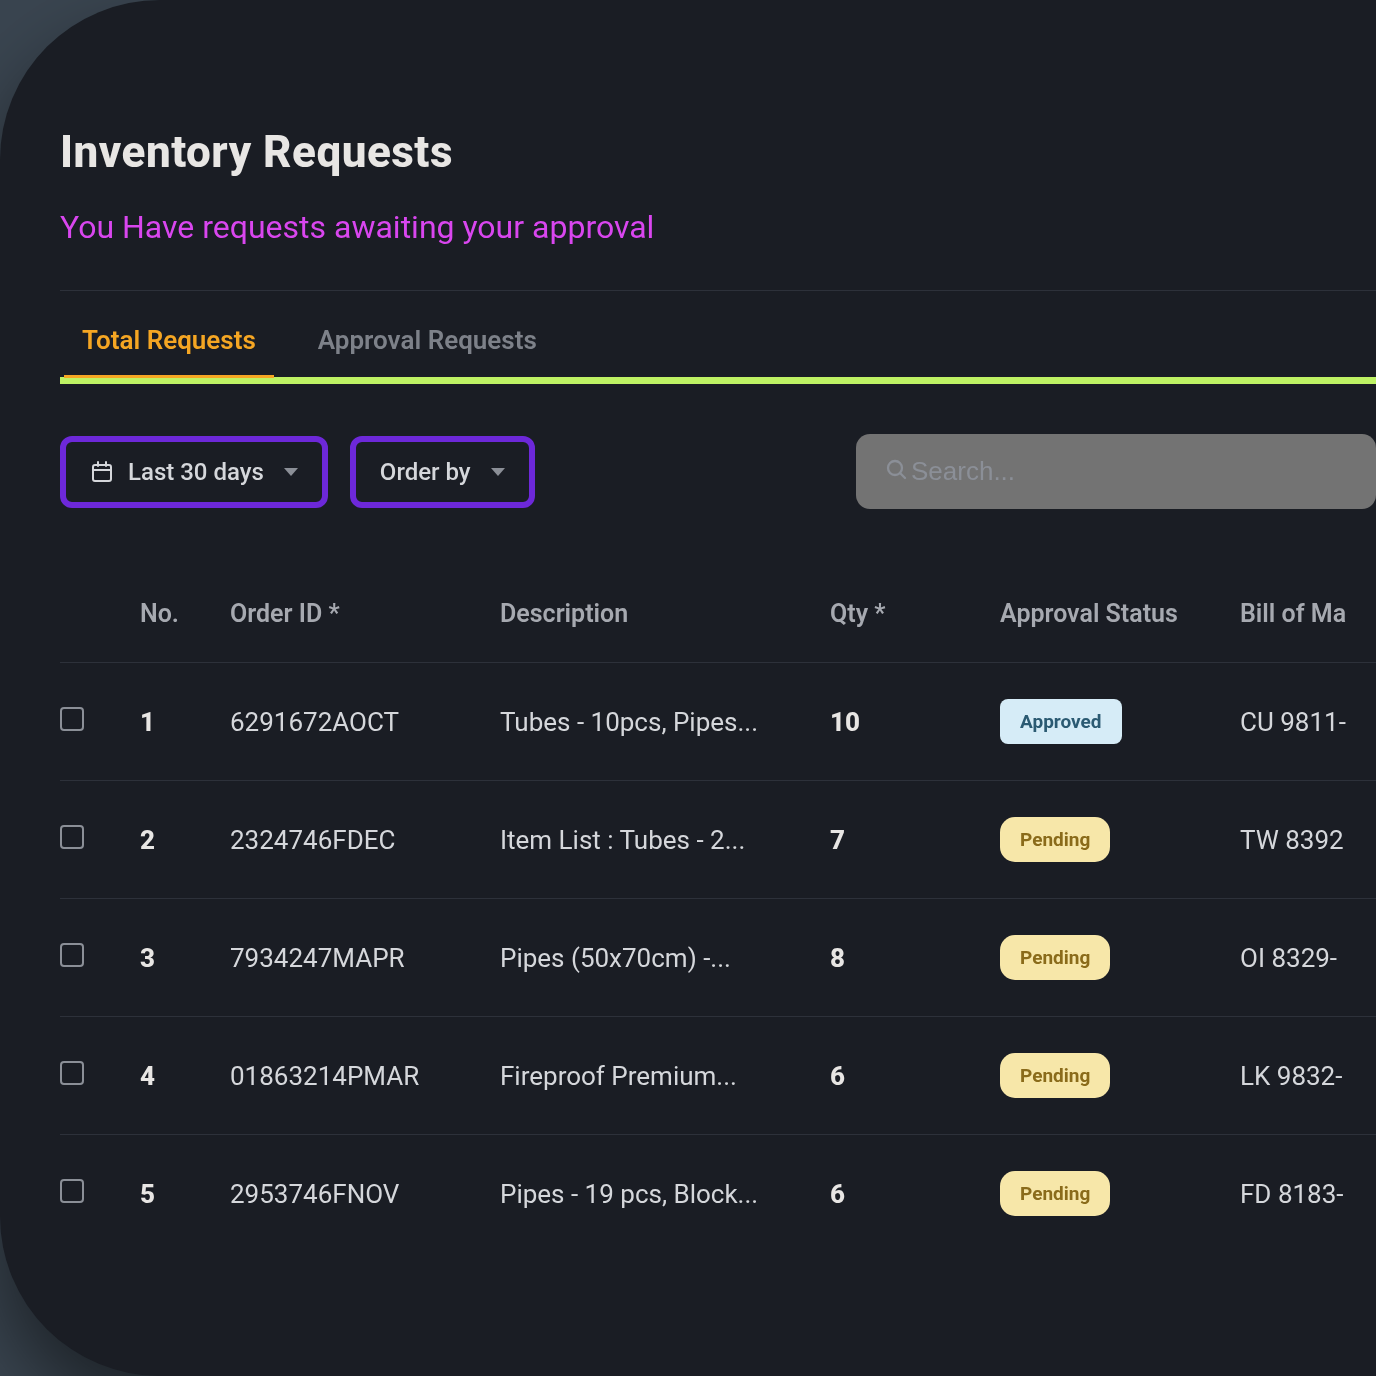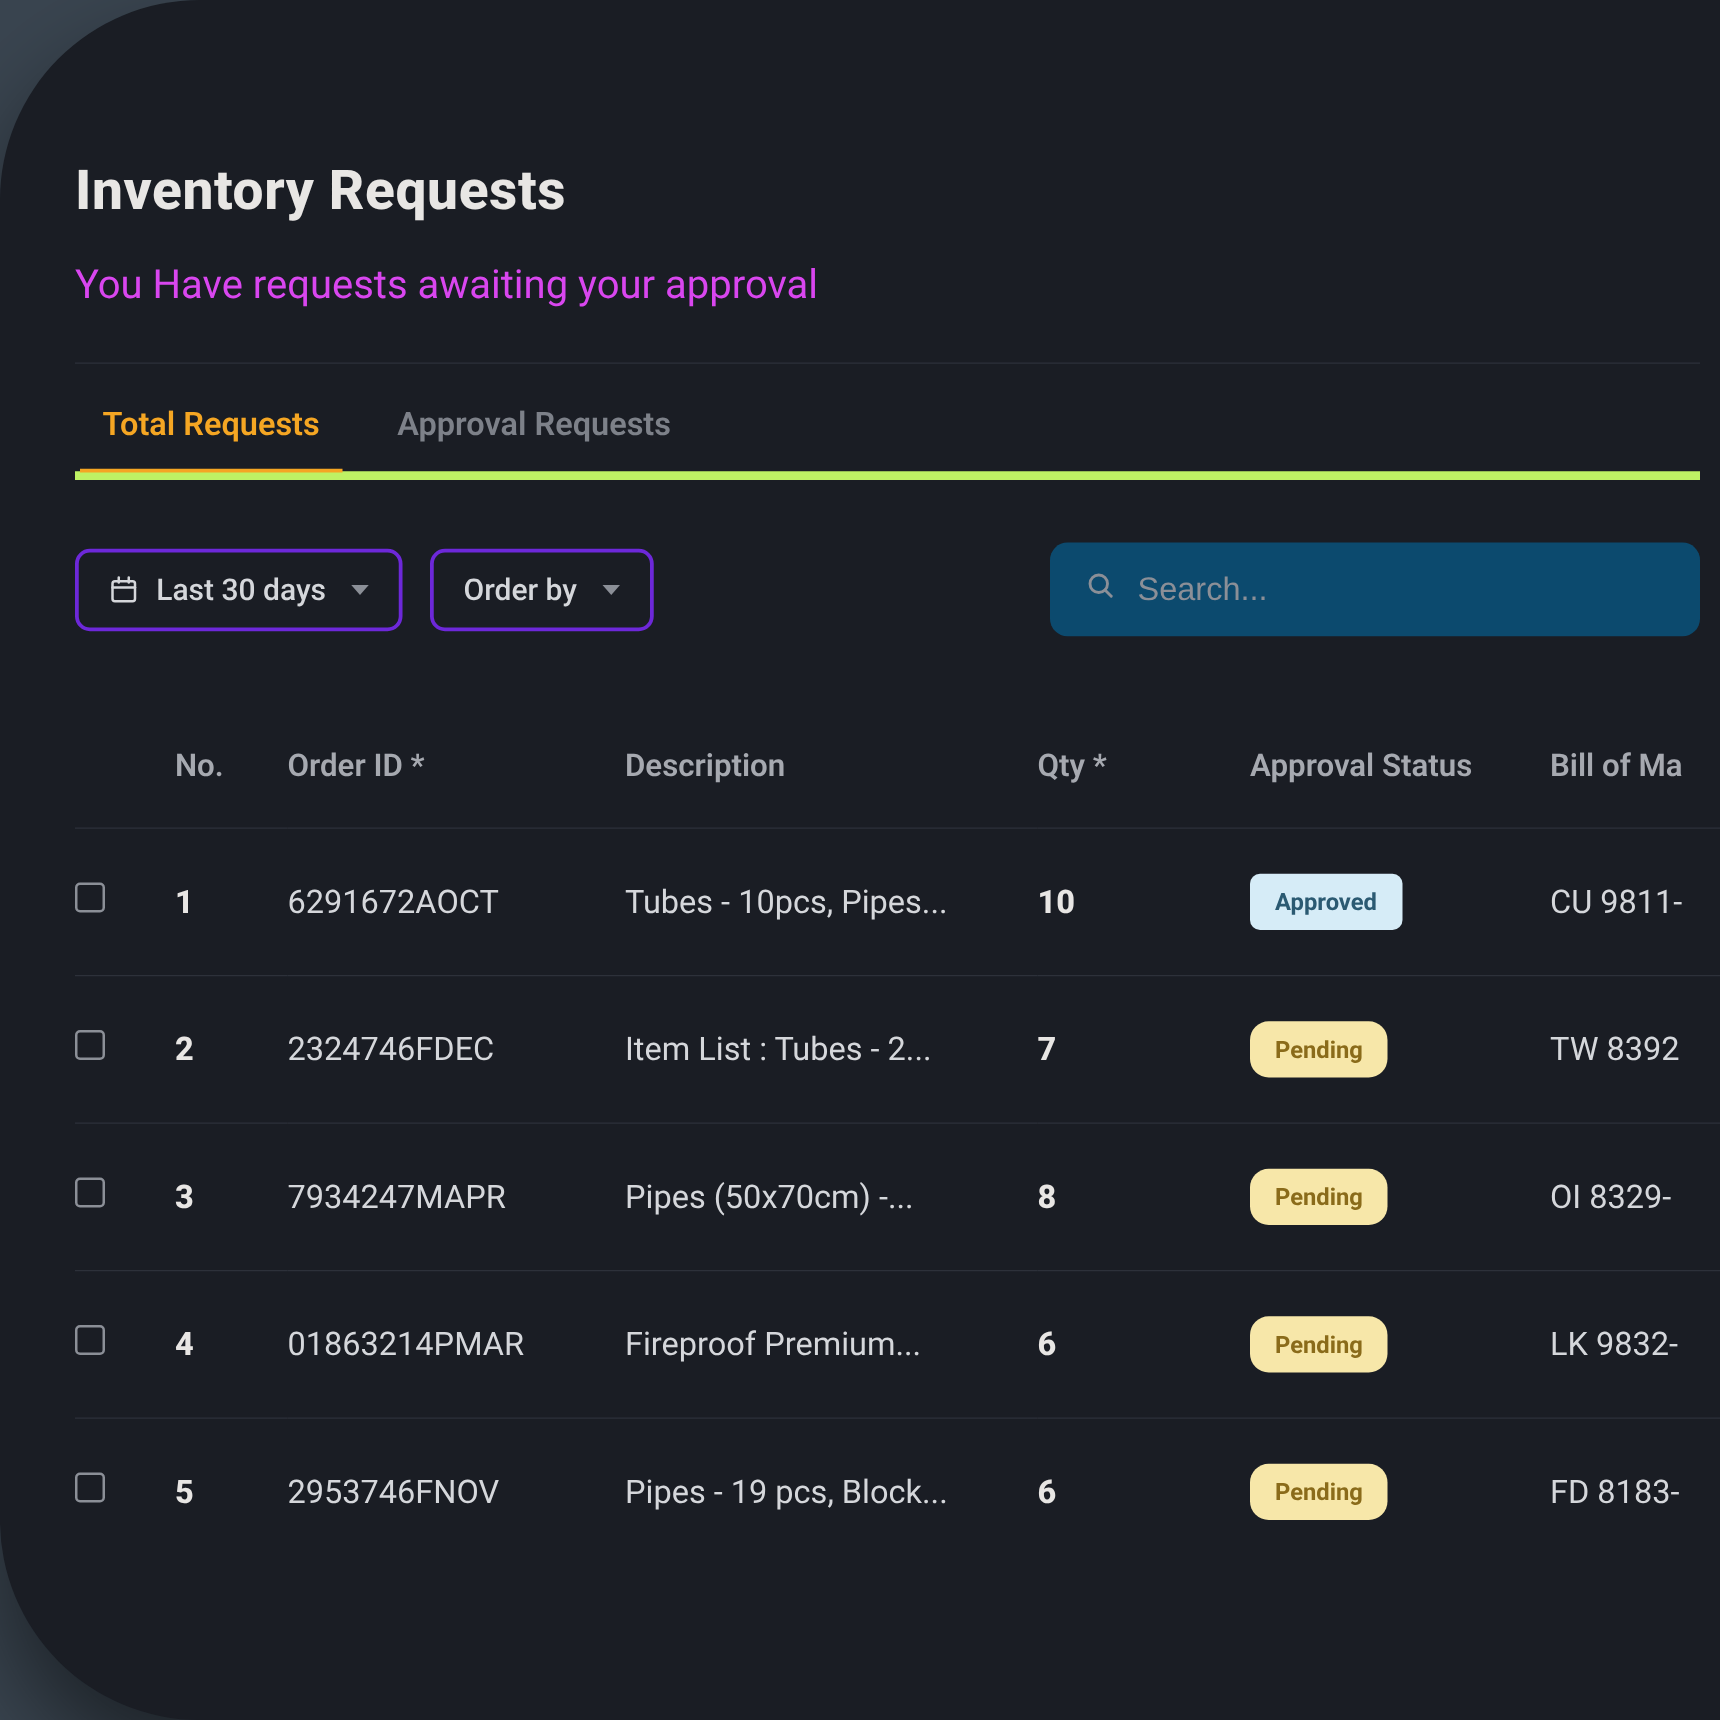--- a/index.html
+++ b/index.html
@@ -12,21 +12,21 @@
   }
   .panel {
     position: absolute;
     top: 0;
     left: 0;
     width: 1376px;
     height: 1376px;
     background: #1a1d24;
     border-top-left-radius: 160px;
     border-bottom-left-radius: 160px;
-    padding: 126px 16px 0 60px;
+    padding: 126px 0 0 60px;
     box-shadow: 0 40px 80px rgba(0,0,0,0.5);
   }
   .page-title {
     color: #e8e6e4;
     font-size: 44px;
     font-weight: 800;
     letter-spacing: 0.5px;
     margin-bottom: 30px;
   }
   .page-subtitle {
@@ -67,43 +67,43 @@
   .controls {
     display: flex;
     align-items: center;
     gap: 22px;
     padding: 50px 0 40px 0;
   }
   .pill {
     display: inline-flex;
     align-items: center;
     gap: 14px;
-    border: 3px solid #6d28d9;
+    border: 6px solid #6d28d9;
     border-radius: 12px;
     padding: 16px 24px;
     color: #d5d7db;
     font-size: 24px;
     font-weight: 500;
     cursor: pointer;
   }
   .caret {
     width: 0;
     height: 0;
     border-left: 7px solid transparent;
     border-right: 7px solid transparent;
     border-top: 8px solid #8b8f97;
     margin-left: 6px;
   }
   .cal-icon svg { display: block; }
   .spacer { flex: 1; }
   .search {
     display: flex;
     align-items: center;
-    gap: 18px;
-    background: #0c4a6e;
+    gap: 3px;
+    background: #737373;
     border-radius: 14px;
     padding: 22px 28px;
     min-width: 520px;
     color: #8b8f97;
     font-size: 26px;
     margin-right: 0;
   }
   .search input {
     background: transparent;
     border: none;

